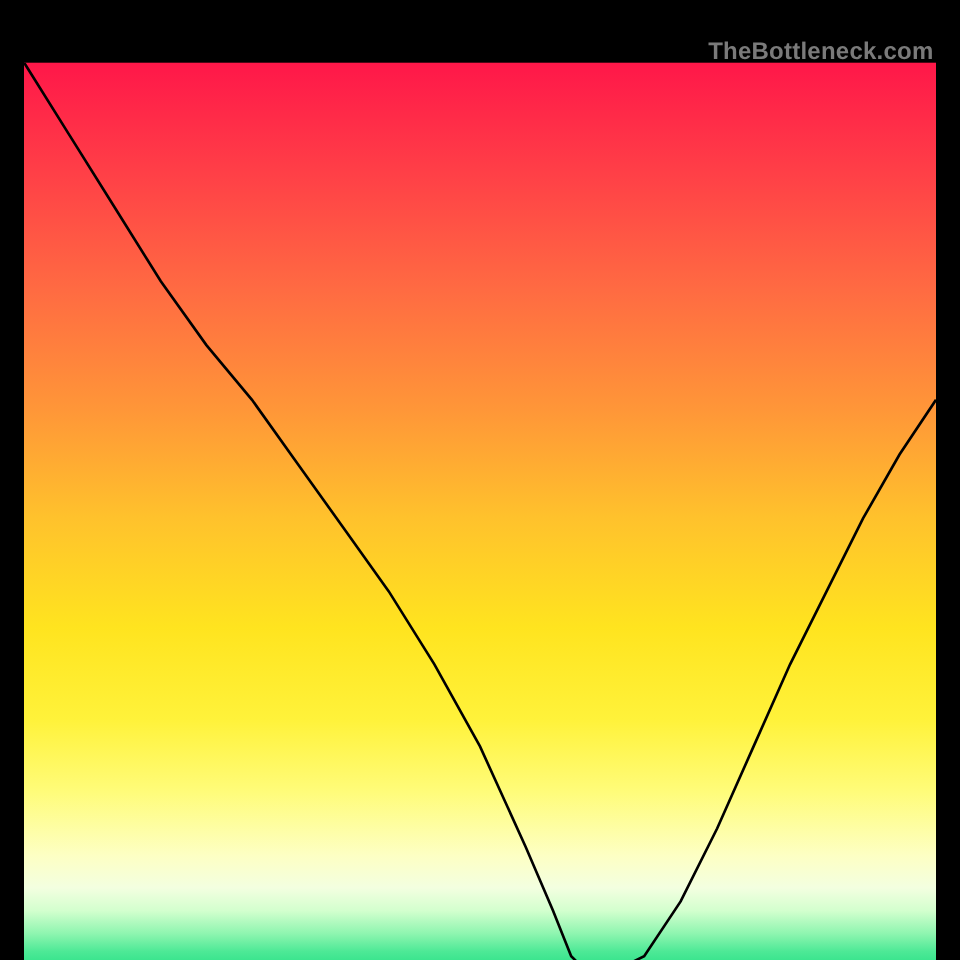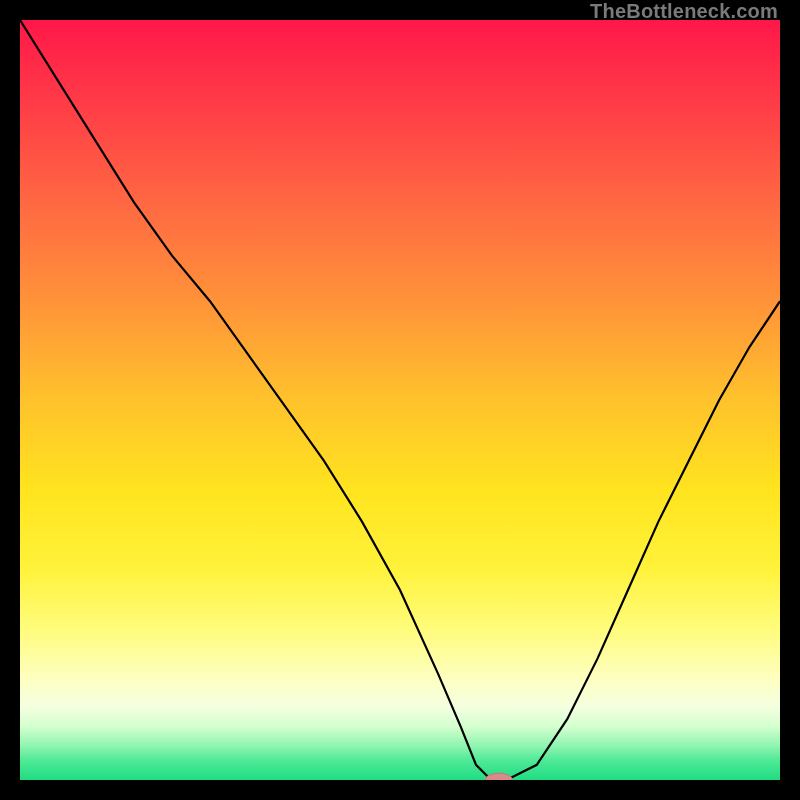--- a/index.html
+++ b/index.html
@@ -8,20 +8,21 @@
     width: 800px;
     height: 800px;
     overflow: hidden;
     background: #000;
   }
   .chart-container {
     position: relative;
     width: 800px;
     height: 568px;
     background: #000;
+    margin-top: 32px;
   }
   .plot-area {
     position: absolute;
     left: 20px;
     top: 20px;
     width: 760px;
     height: 760px;
   }
   .watermark {
     position: absolute;

